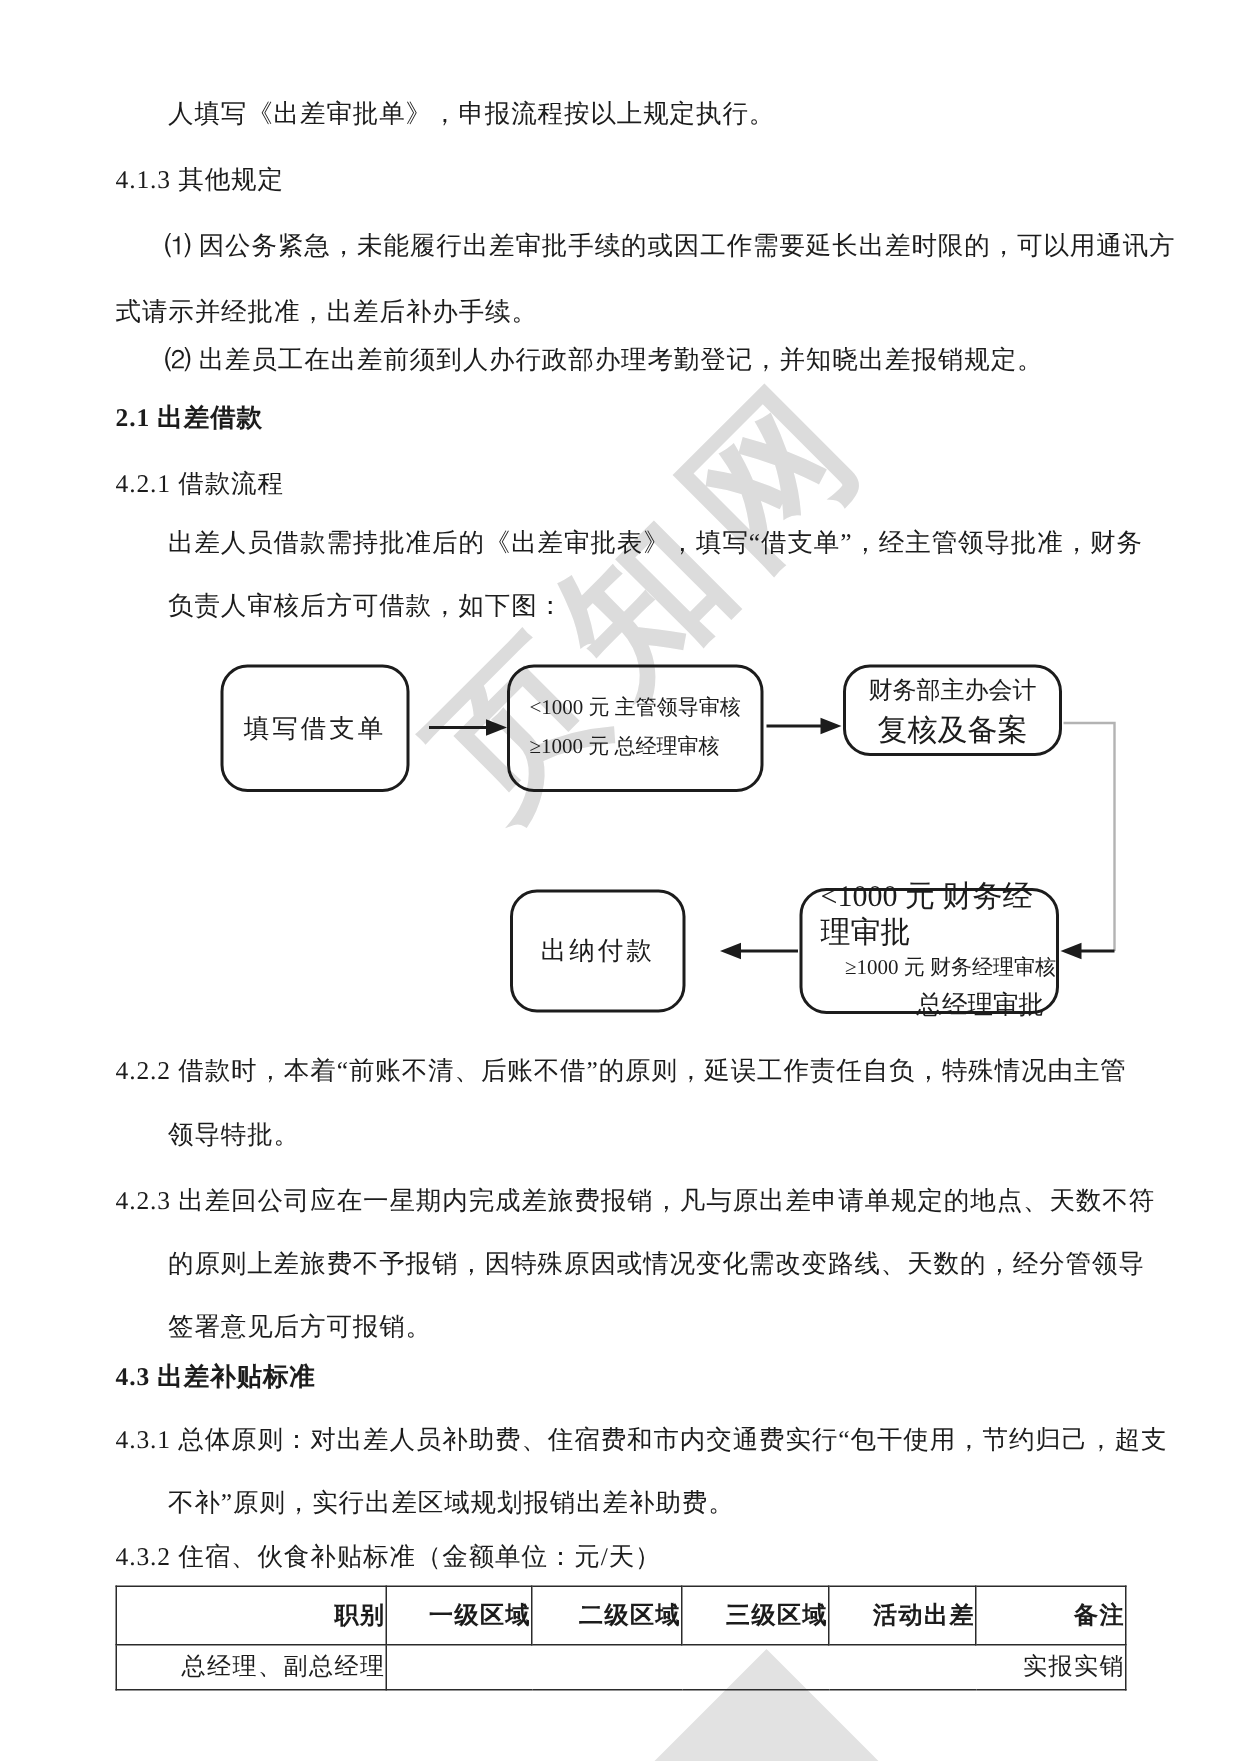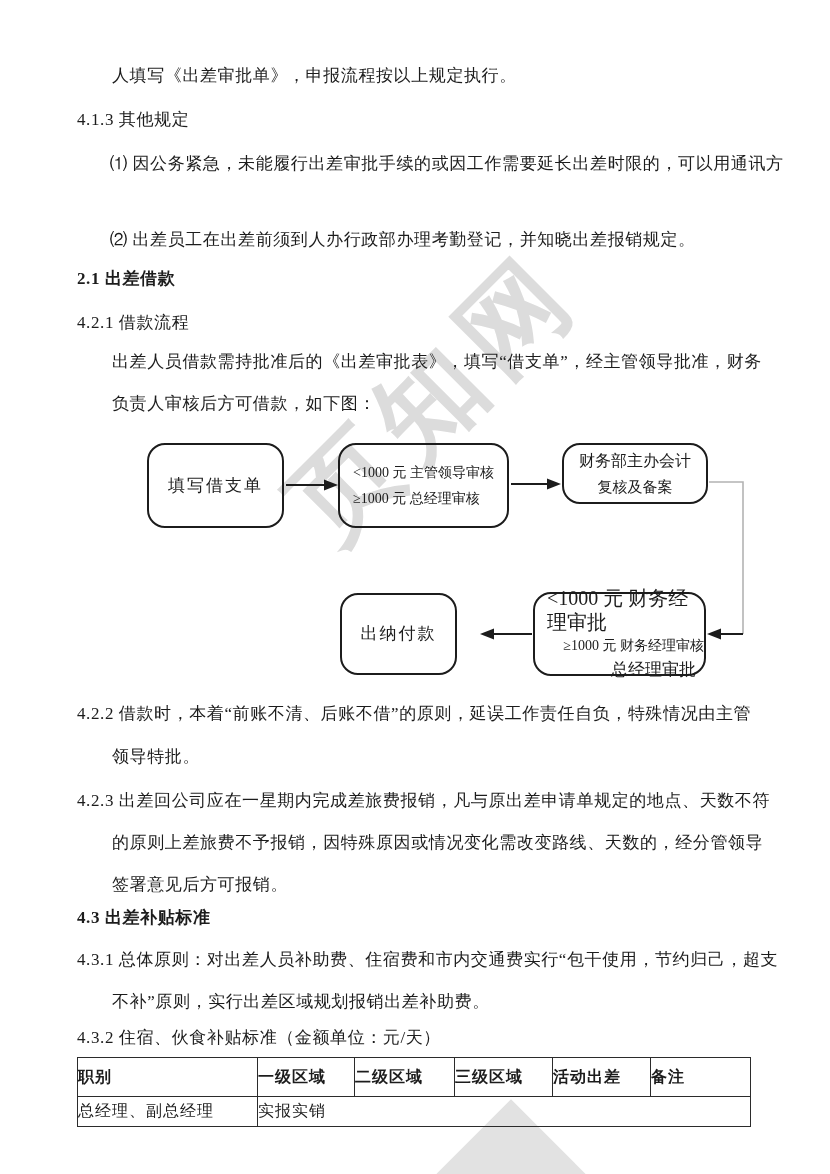--- a/index.html
+++ b/index.html
@@ -35,64 +35,65 @@
   .fbox .c{ text-align:center; }
   .fbox .l{ text-align:left; }
   .fbox div{ line-height:26px; }
   .flow-svg{position:absolute;left:0;top:0;z-index:1;pointer-events:none;}
   
   .tbl{
     position:absolute;left:77px;top:1057px;z-index:2;
     border-collapse:collapse;table-layout:fixed;
   }
   .tbl td,.tbl th{
-    border:1.5px solid #2b2b2b;text-align:left;vertical-align:middle;
+    border:1.5px solid #2b2b2b;text-align:right;vertical-align:middle;
     font-size:16px;padding:0;letter-spacing:1px;
   }
   .tbl th{font-weight:bold;height:38px;}
   .tbl td{height:29px;font-weight:normal;}
 </style>
 </head>
 <body>
 
 <div class="page">
 
   <div class="wm">页知网</div>
   <div class="wm-diamond"></div>
 
   <div class="line" style="left:112px;top:64px;">人填写《出差审批单》，申报流程按以上规定执行。</div>
   <div class="line" style="left:77px;top:108px;text-align:right;">4.1.3 其他规定</div>
   <div class="line" style="left:110px;top:152px;">⑴ 因公务紧急，未能履行出差审批手续的或因工作需要延长出差时限的，可以用通讯方</div>
+  <div class="line" style="left:77px;top:196px;">式请示并经批准，出差后补办手续。</div>
   <div class="line" style="left:110px;top:228px;">⑵ 出差员工在出差前须到人办行政部办理考勤登记，并知晓出差报销规定。</div>
   <div class="line bold" style="left:77px;top:267px;">2.1 出差借款</div>
   <div class="line" style="left:77px;top:311px;">4.2.1 借款流程</div>
   <div class="line" style="left:112px;top:350px;">出差人员借款需持批准后的《出差审批表》，填写“借支单”，经主管领导批准，财务</div>
   <div class="line" style="left:112px;top:392px;">负责人审核后方可借款，如下图：</div>
   <div class="line" style="left:77px;top:702px;">4.2.2 借款时，本着“前账不清、后账不借”的原则，延误工作责任自负，特殊情况由主管</div>
   <div class="line" style="left:112px;top:745px;">领导特批。</div>
   <div class="line" style="left:77px;top:789px;">4.2.3 出差回公司应在一星期内完成差旅费报销，凡与原出差申请单规定的地点、天数不符</div>
   <div class="line" style="left:112px;top:831px;">的原则上差旅费不予报销，因特殊原因或情况变化需改变路线、天数的，经分管领导</div>
   <div class="line" style="left:112px;top:873px;">签署意见后方可报销。</div>
   <div class="line bold" style="left:77px;top:906px;">4.3 出差补贴标准</div>
   <div class="line" style="left:77px;top:948px;">4.3.1 总体原则：对出差人员补助费、住宿费和市内交通费实行“包干使用，节约归己，超支</div>
   <div class="line" style="left:112px;top:990px;">不补”原则，实行出差区域规划报销出差补助费。</div>
   <div class="line" style="left:77px;top:1026px;">4.3.2 住宿、伙食补贴标准（金额单位：元/天）</div>
 
-  <div class="fbox" style="left:147px;top:443px;width:137px;height:85px;">
+  <div class="fbox" style="left:147px;top:443px;width:126px;height:85px;">
     <div class="c" style="font-size:17px;letter-spacing:2px;">填写借支单</div>
   </div>
 
   <div class="fbox" style="left:338px;top:443px;width:171px;height:85px;padding-left:13px;">
     <div class="l" style="font-size:14px;">&lt;1000 元  主管领导审核</div>
     <div class="l" style="font-size:14px;">≥1000 元  总经理审核</div>
   </div>
 
   <div class="fbox" style="left:562px;top:443px;width:146px;height:61px;">
     <div class="c" style="font-size:16px;">财务部主办会计</div>
-    <div class="c" style="font-size:15px;">复核及备案</div>
+    <div class="c" style="font-size:20px;">复核及备案</div>
   </div>
 
   <div class="fbox" style="left:533px;top:592px;width:173px;height:84px;padding-left:12px;">
     <div class="l" style="font-size:20px;line-height:24px;">&lt;1000 元  财务经理审批</div>
     <div class="l" style="font-size:14px;line-height:24px;text-align:right;">≥1000 元  财务经理审核</div>
     <div class="l" style="font-size:17px;line-height:24px;padding-left:64px;">总经理审批</div>
   </div>
 
   <div class="fbox" style="left:340px;top:593px;width:117px;height:82px;">
     <div class="c" style="font-size:17px;letter-spacing:2px;">出纳付款</div>

